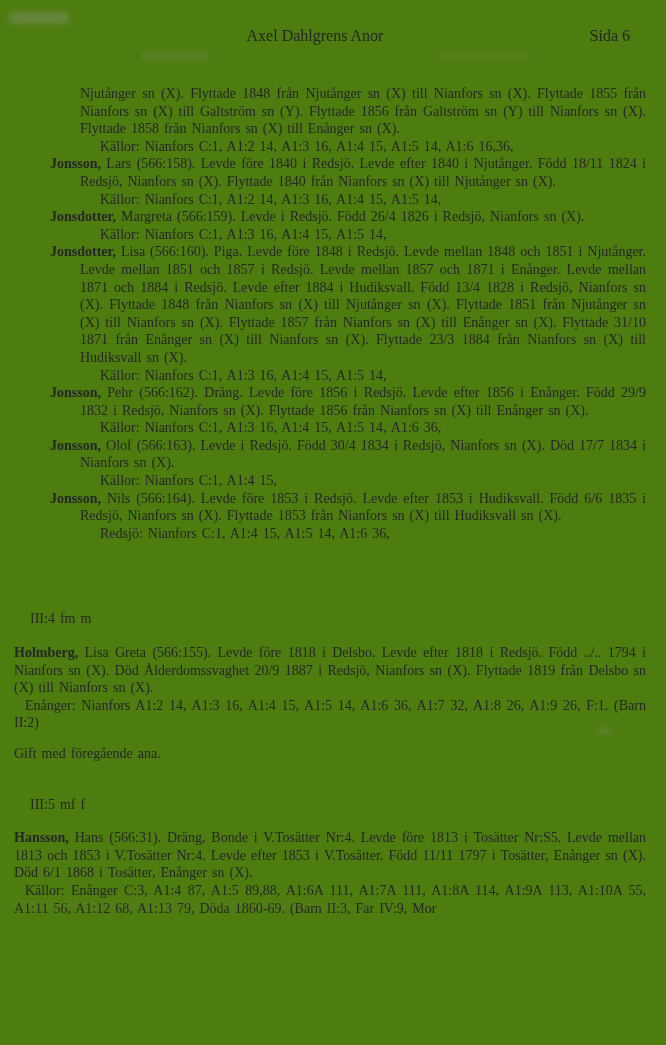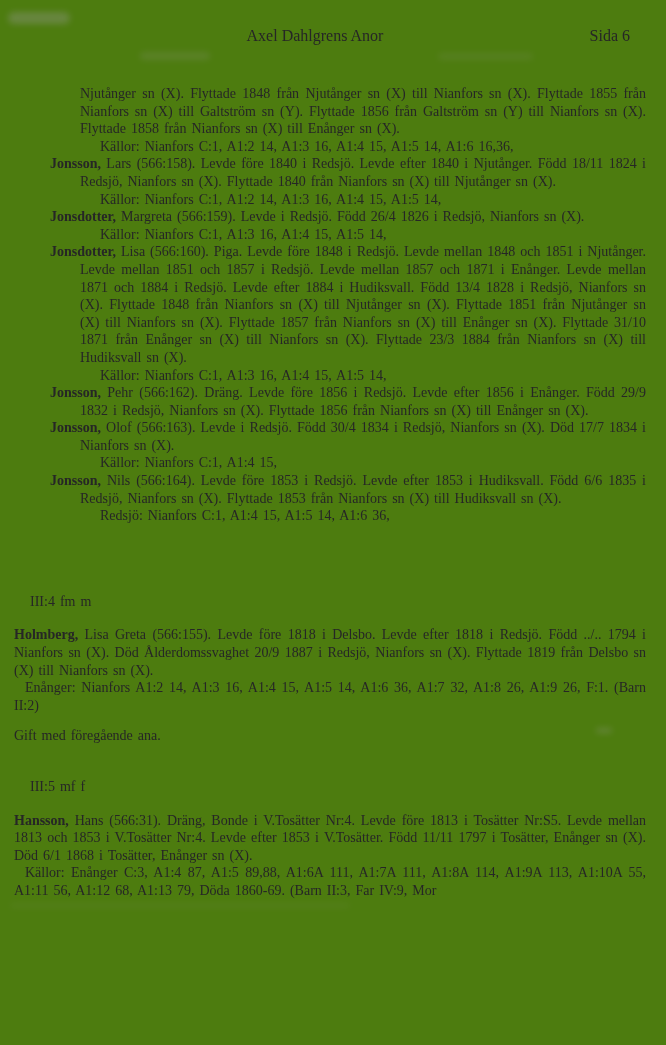--- a/index.html
+++ b/index.html
@@ -87,20 +87,21 @@
       <p class="src-line">Källor: Nianfors C:1, A1:2 14, A1:3 16, A1:4 15, A1:5 14,</p>
 
       <p class="person-entry"><span class="person-name">Jonsdotter,</span><span> Margreta (566:159). Levde i Redsjö. Född 26/4 1826 i Redsjö, Nianfors sn (X).</span></p>
       <p class="src-line">Källor: Nianfors C:1, A1:3 16, A1:4 15, A1:5 14,</p>
 
       <p class="person-entry"><span class="person-name">Jonsdotter,</span><span> Lisa (566:160). Piga. Levde före 1848 i Redsjö. Levde mellan 1848 och 1851 i Njutånger. Levde mellan 1851 och 1857 i Redsjö. Levde mellan 1857 och 1871 i Enånger. Levde mellan 1871 och 1884 i Redsjö. Levde efter 1884 i Hudiksvall. Född 13/4 1828 i Redsjö, Nianfors sn (X). Flyttade 1848 från Nianfors sn (X) till Njutånger sn (X). Flyttade 1851 från Njutånger sn (X) till Nianfors sn (X). Flyttade 1857 från Nianfors sn (X) till Enånger sn (X). Flyttade 31/10 1871 från Enånger sn (X) till Nianfors sn (X). Flyttade 23/3 1884 från Nianfors sn (X) till Hudiksvall sn (X).</span></p>
 
       <p class="src-line">Källor: Nianfors C:1, A1:3 16, A1:4 15, A1:5 14,</p>
 
       <p class="person-entry"><span class="person-name">Jonsson,</span><span> Pehr (566:162). Dräng. Levde före 1856 i Redsjö. Levde efter 1856 i Enånger. Född 29/9 1832 i Redsjö, Nianfors sn (X). Flyttade 1856 från Nianfors sn (X) till Enånger sn (X).</span></p>
+      <p class="src-line">Källor: Nianfors C:1, A1:3 16, A1:4 15, A1:5 14, A1:6 36,</p>
 
       <p class="person-entry"><span class="person-name">Jonsson,</span><span> Olof (566:163). Levde i Redsjö. Född 30/4 1834 i Redsjö, Nianfors sn (X). Död 17/7 1834 i Nianfors sn (X).</span></p>
       <p class="src-line">Källor: Nianfors C:1, A1:4 15,</p>
 
       <p class="person-entry"><span class="person-name">Jonsson,</span><span> Nils (566:164). Levde före 1853 i Redsjö. Levde efter 1853 i Hudiksvall. Född 6/6 1835 i Redsjö, Nianfors sn (X). Flyttade 1853 från Nianfors sn (X) till Hudiksvall sn (X).</span></p>
       <p class="src-line">Redsjö: Nianfors C:1, A1:4 15, A1:5 14, A1:6 36,</p>
     </div>
 
     <div class="gap-large"></div>
 

